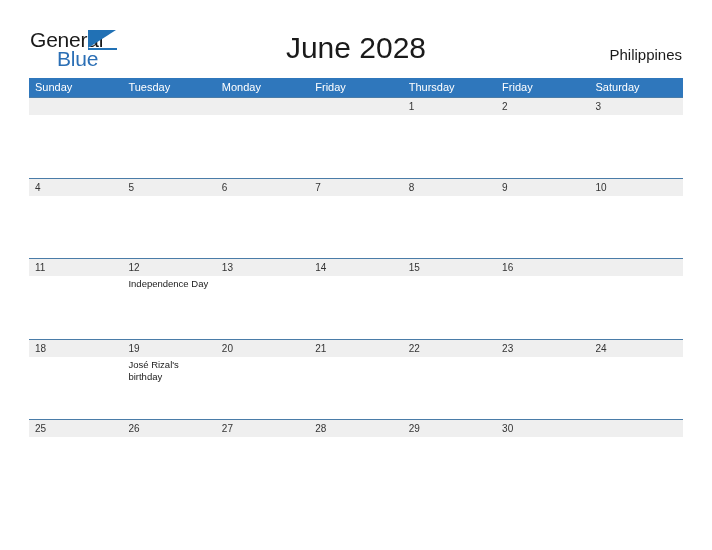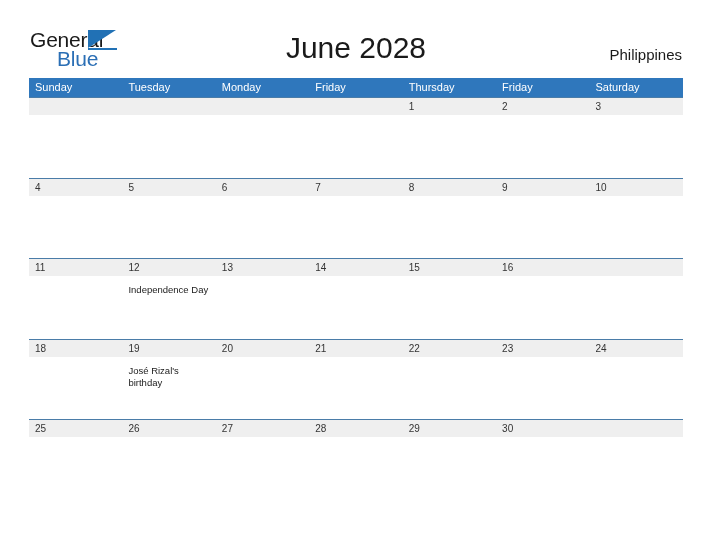--- a/index.html
+++ b/index.html
@@ -159,21 +159,21 @@
     font-size: 10px;
     color: #333333;
     line-height: 17px;
     height: 17px;
     white-space: nowrap;
   }
   .event-text {
     display: block;
     padding-left: 6px;
     padding-right: 6px;
-    margin-top: 8px;
+    margin-top: 2px;
     font-size: 9.5px;
     color: #1a1a1a;
     line-height: 12px;
     word-wrap: break-word;
   }
 </style>
 </head>
 <body>
 
 <div class="page">

